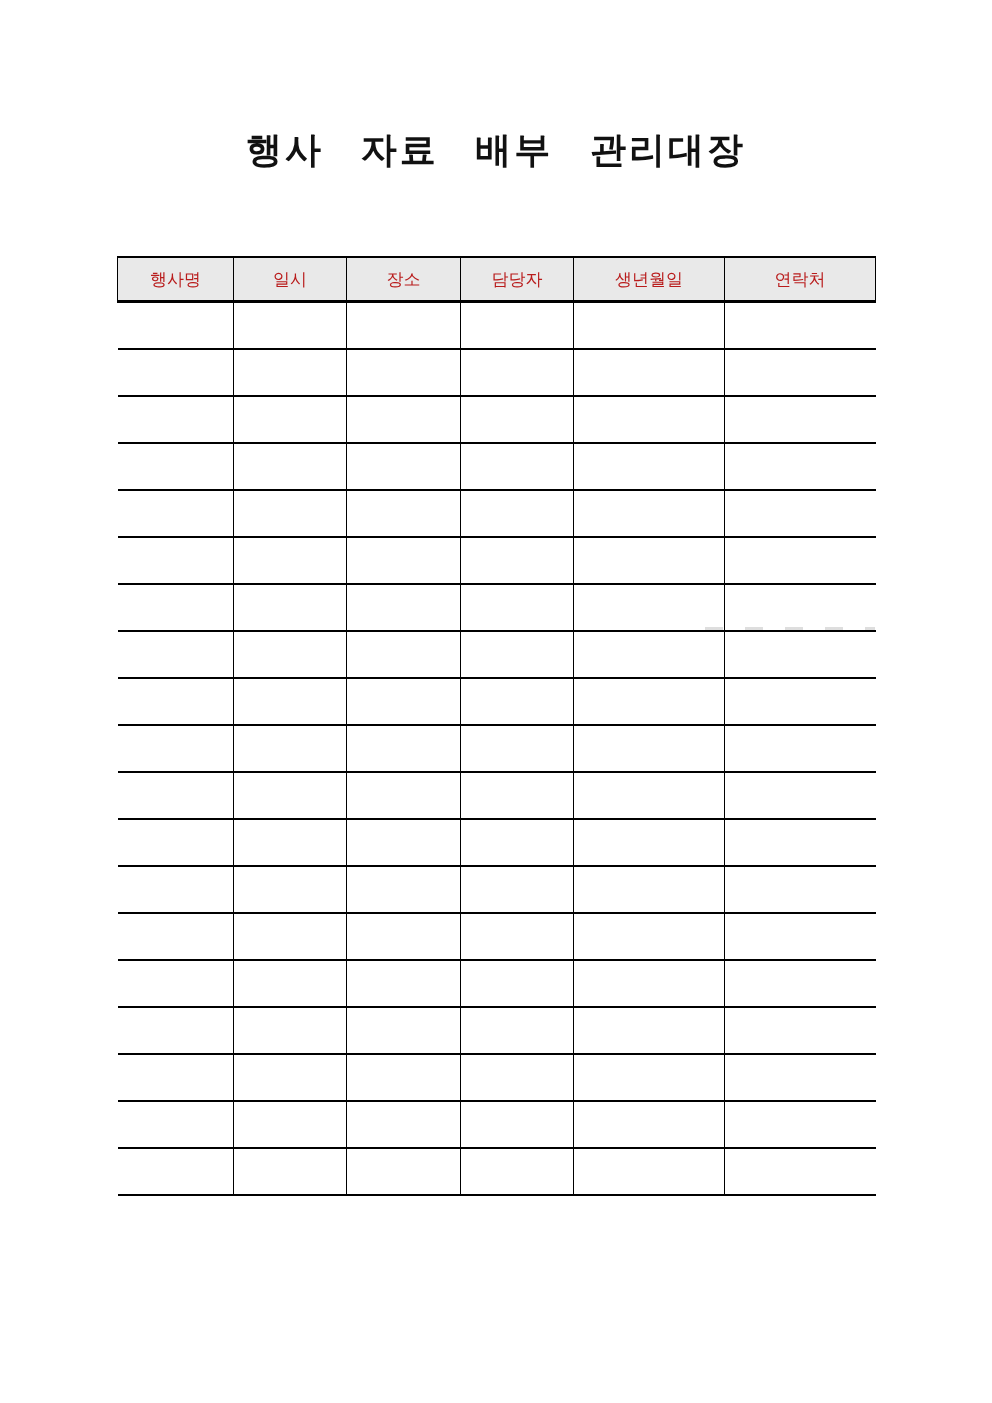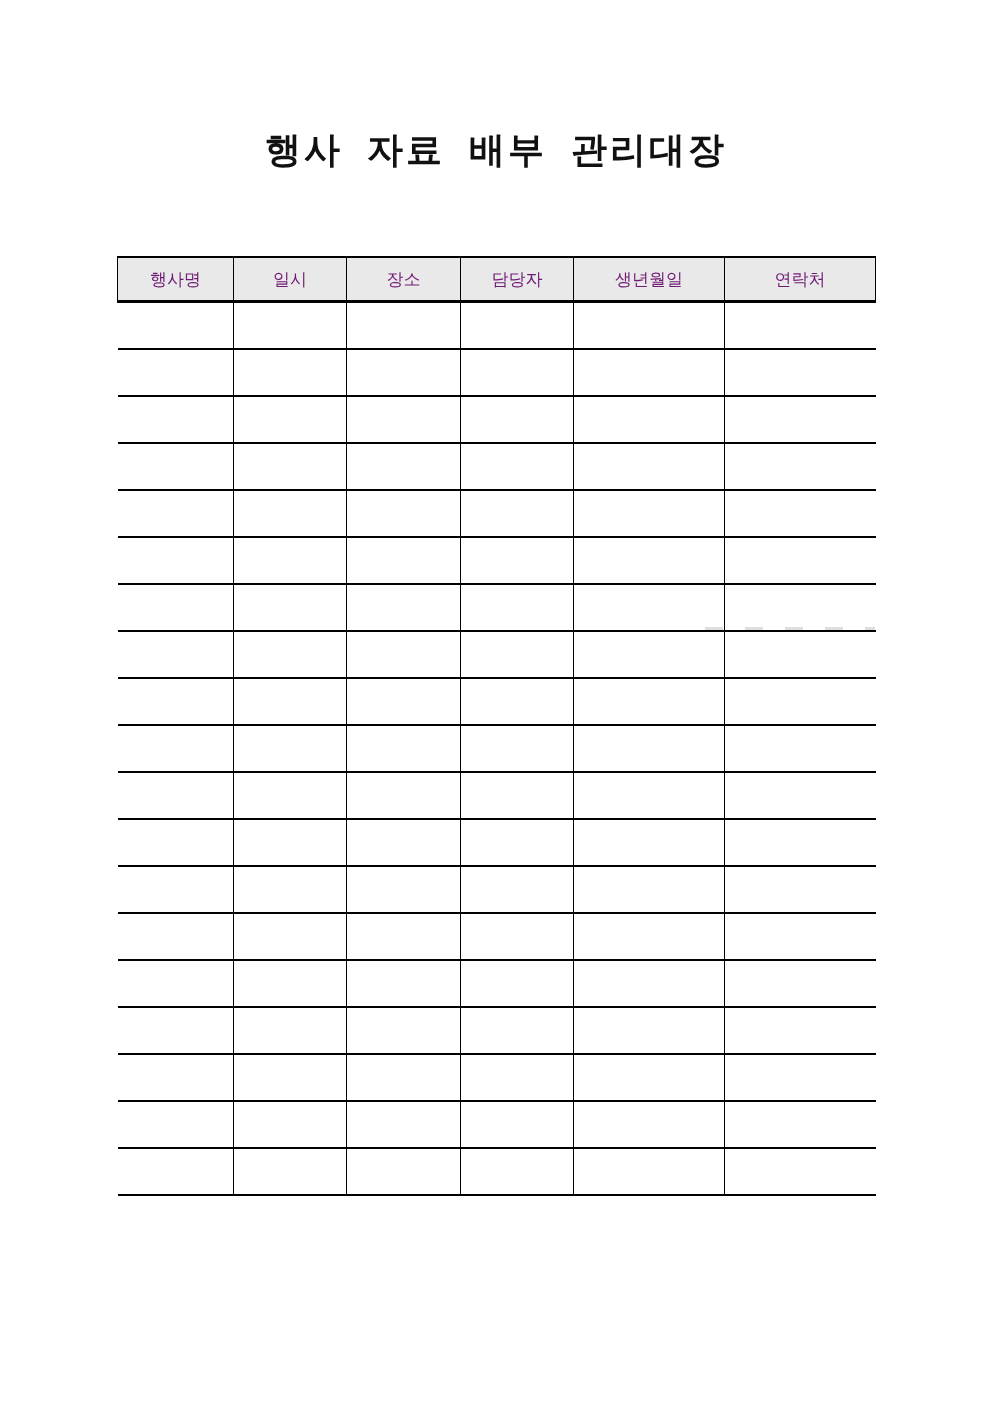--- a/index.html
+++ b/index.html
@@ -5,21 +5,21 @@
   html, body {
     margin: 0;
     padding: 0;
     background: #ffffff;
   }
   .page {
     position: relative;
     width: 992px;
     height: 1403px;
     background: #ffffff;
-    font-family: Liberation Serif, serif;
+    font-family: Liberation Mono, monospace;
     color: #000000;
     overflow: hidden;
   }
   .doc-title {
     position: absolute;
     top: 126px;
     left: 0;
     width: 100%;
     text-align: center;
     font-size: 36px;
@@ -40,21 +40,21 @@
   col.c1 { width: 113px; }
   col.c2 { width: 114px; }
   col.c3 { width: 113px; }
   col.c4 { width: 151px; }
   col.c5 { width: 151px; }
   table.ledger th {
     background: #e9e9e9;
     height: 42px;
     font-size: 17px;
     font-weight: normal;
-    color: #701a75;
+    color: #b91c1c;
     text-align: center;
     vertical-align: middle;
     border-top: 2px solid #000000;
     border-bottom: 3px solid #000000;
     border-left: 1px solid #000000;
     border-right: 1px solid #000000;
     padding: 0;
     margin-left: 28px;
   }
   table.ledger td {

